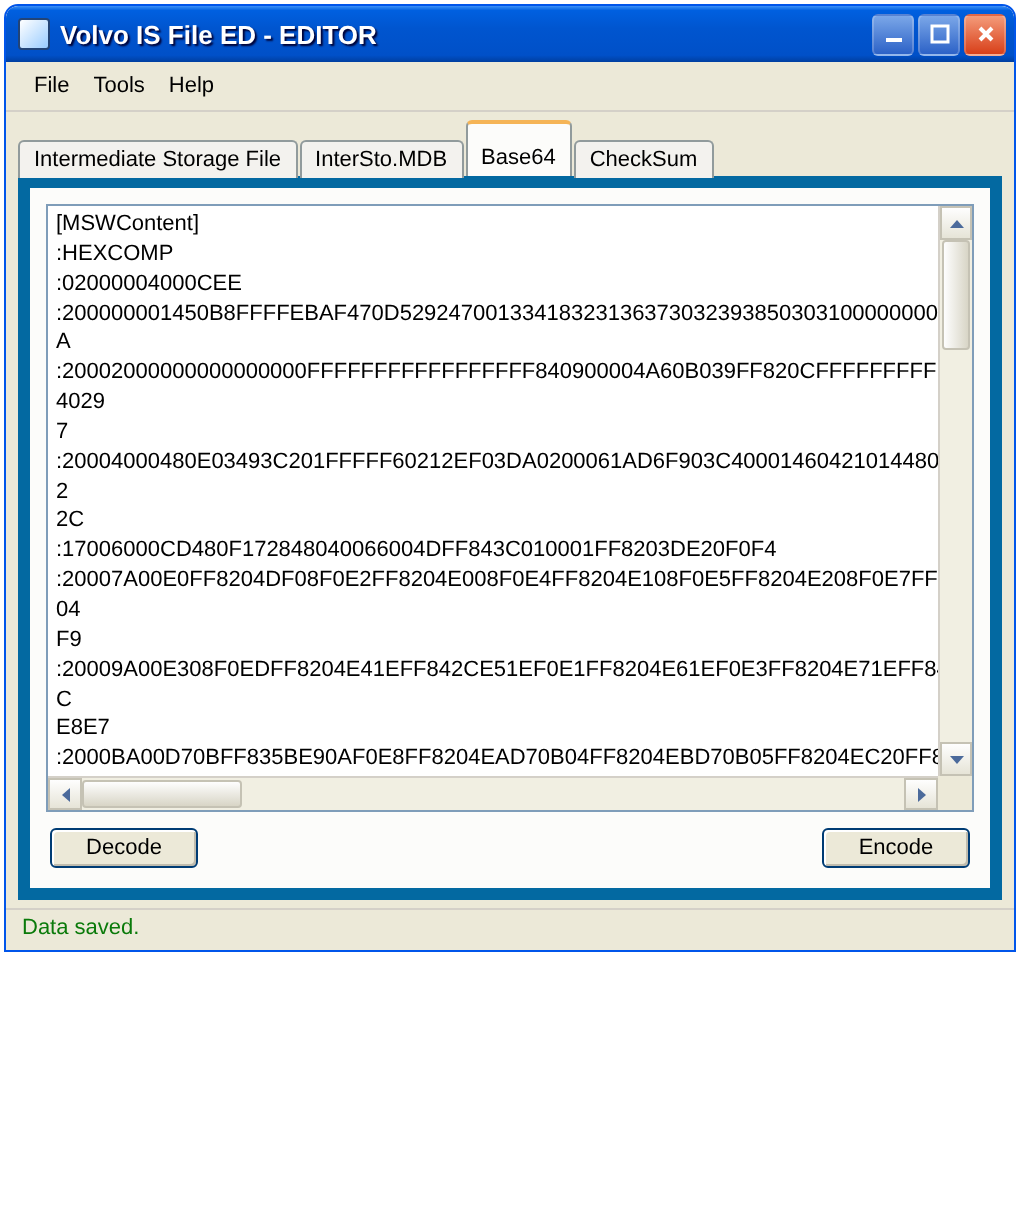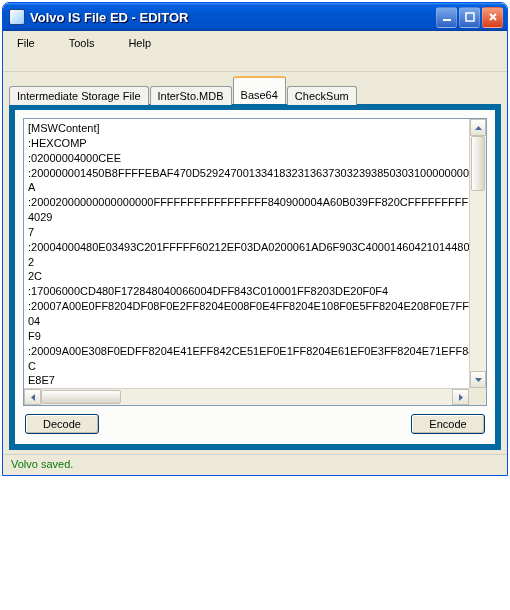--- a/index.html
+++ b/index.html
@@ -53,23 +53,23 @@
     font-family: Arial;
     font-size:12px;
     color:#fff;
     font-weight:bold;
   }
   .winbtn.min, .winbtn.max { background:linear-gradient(to bottom,#7ba7e8,#2c62c7);}
   .winbtn.close { background:linear-gradient(to bottom,#f49b7a,#d83f19);}
   .winbtn svg { display:block;}
   .menubar {
     background:#ece9d8;
-    padding:4px 8px 20px 8px;
-    display:flex;
-    gap:22px;
+    padding:4px 8px 4px 8px;
+    display:flex;
+    gap:0;
     font-size:11px;
     color:#000;
     border-bottom:1px solid #d4d0c8;
   }
   .menubar span { padding:2px 6px; }
   .tabs-row {
     display:flex;
     align-items:flex-end;
     padding:4px 6px 0 6px;
     gap:2px;
@@ -302,16 +302,16 @@
       <div class="sb-corner"></div>
     </div>
 
     <div class="btnrow">
       <div class="btn">Decode</div>
       <div class="btn">Encode</div>
     </div>
   </div>
 
   <div class="statusbar">
-    <span>Volvo saved.</span>
+    <span>Data saved.</span>
   </div>
 
 </div>
 
 </body></html>

